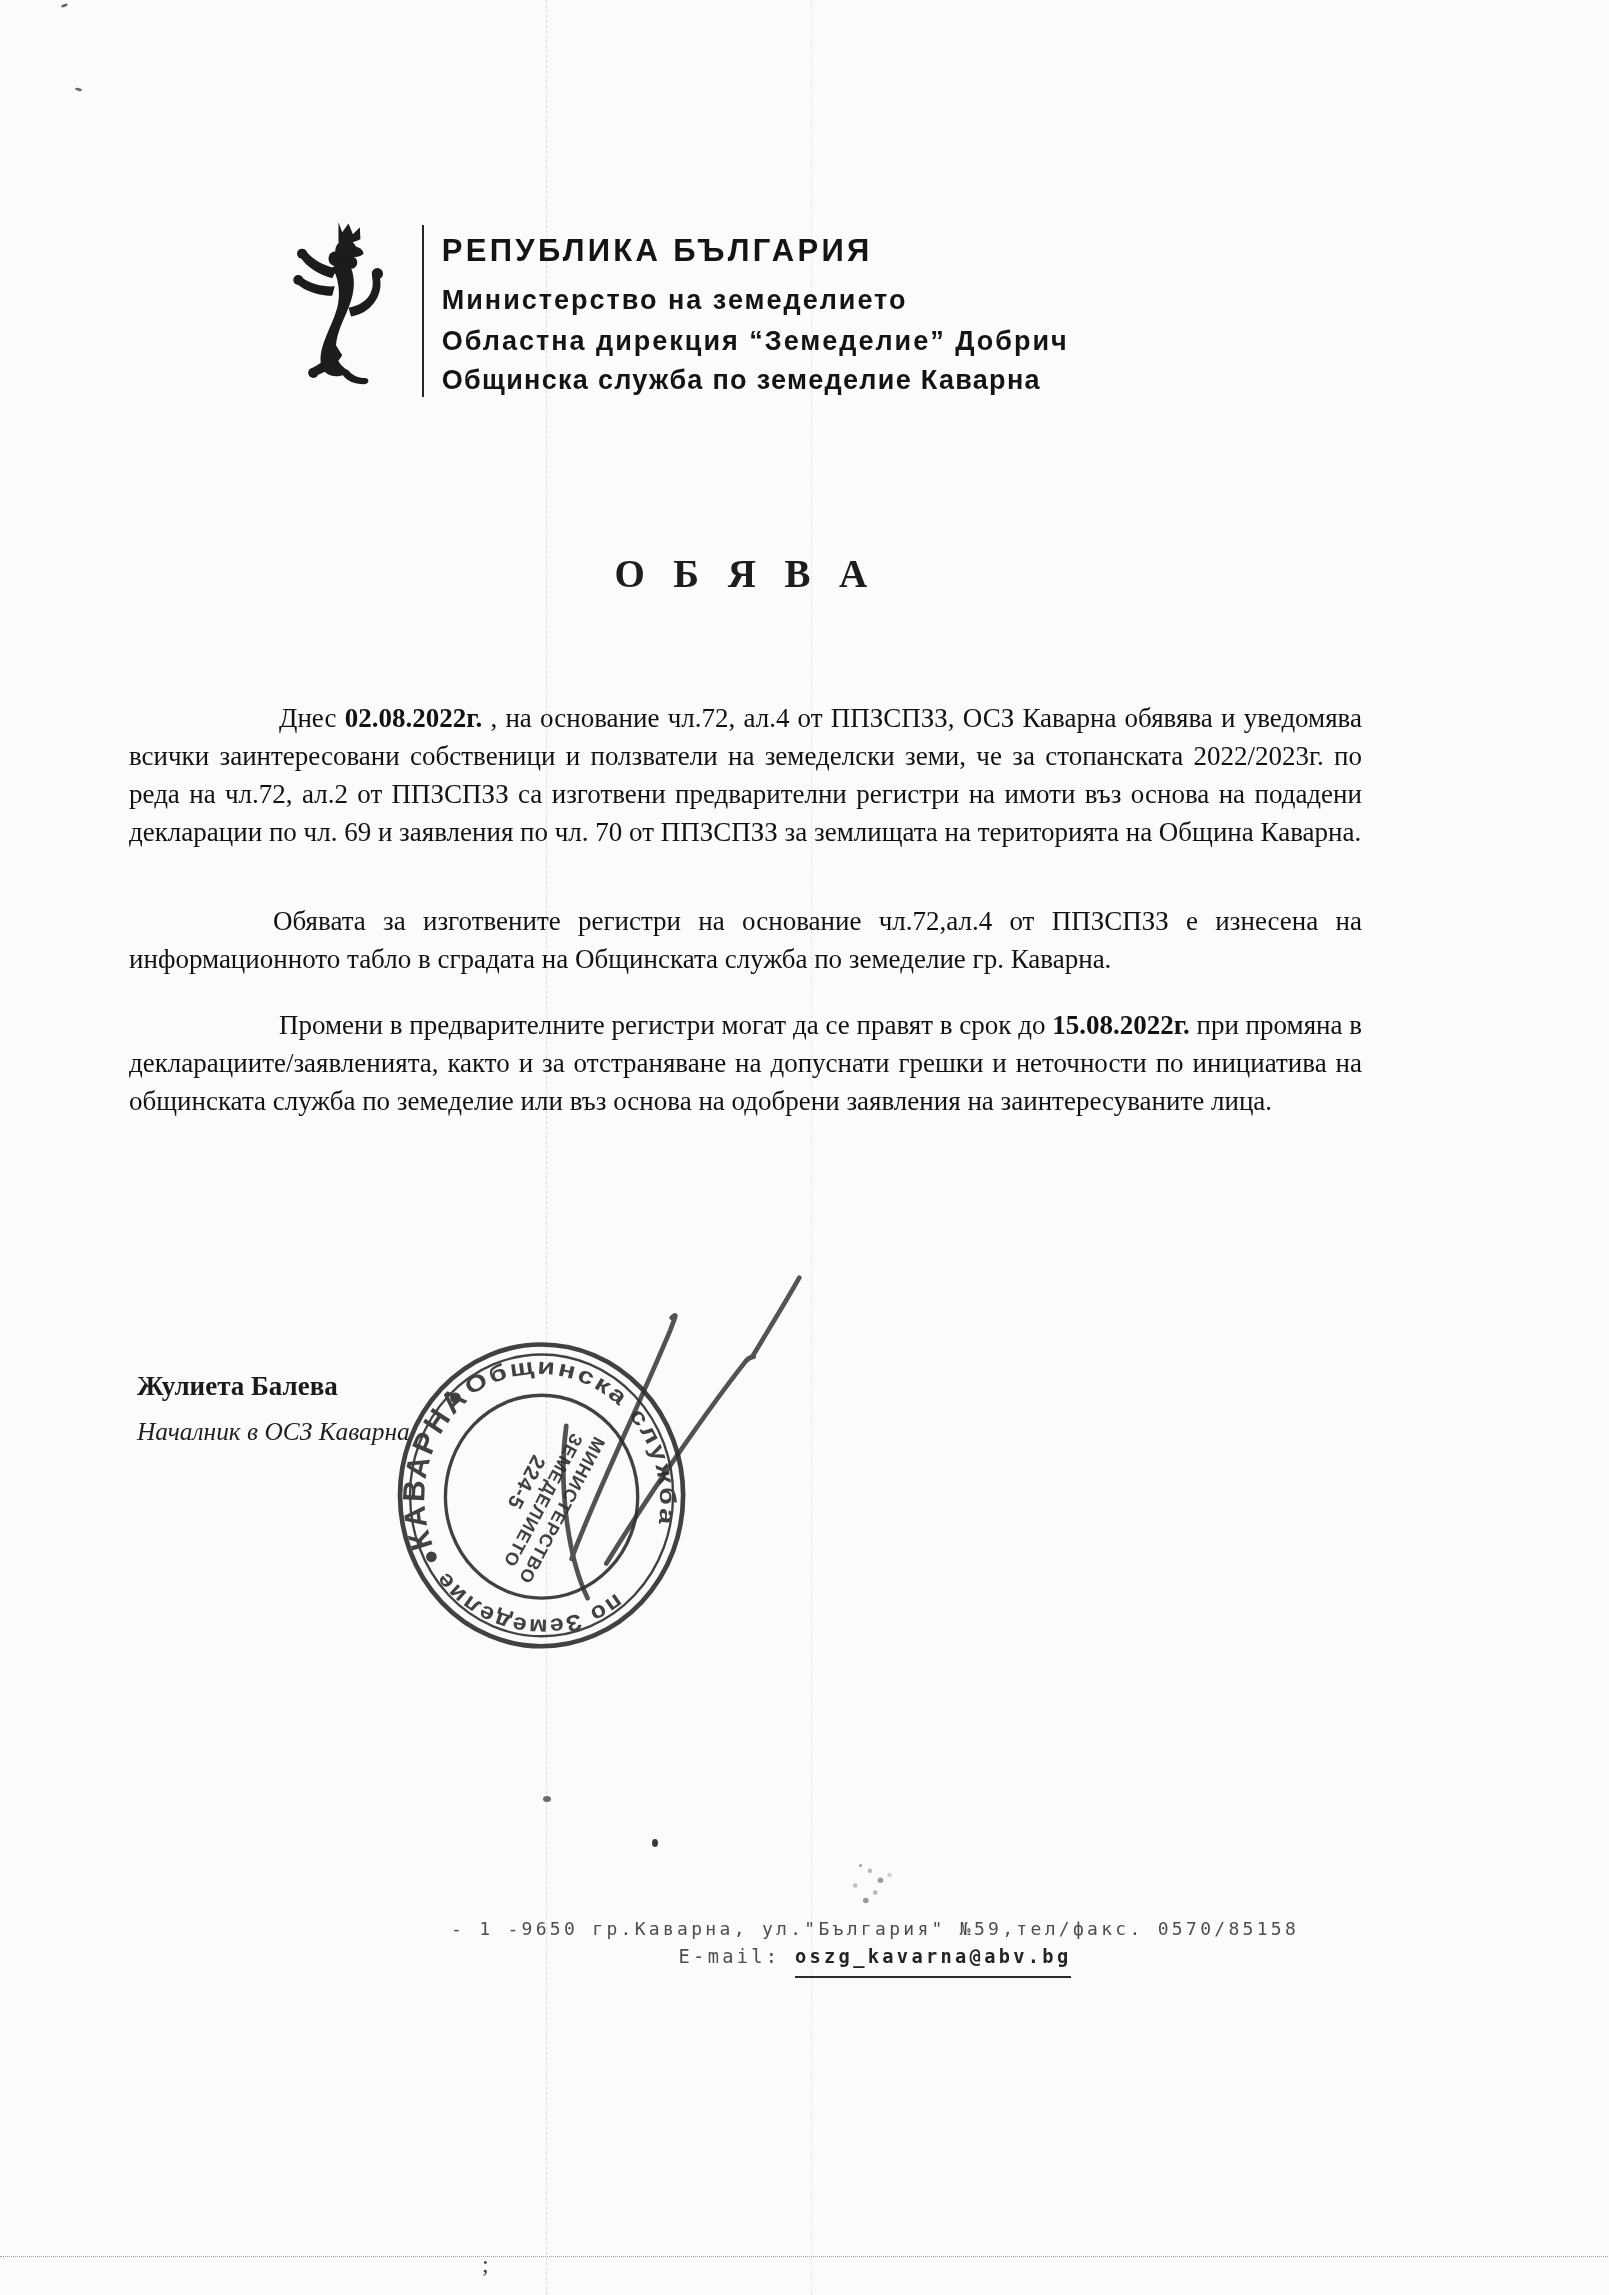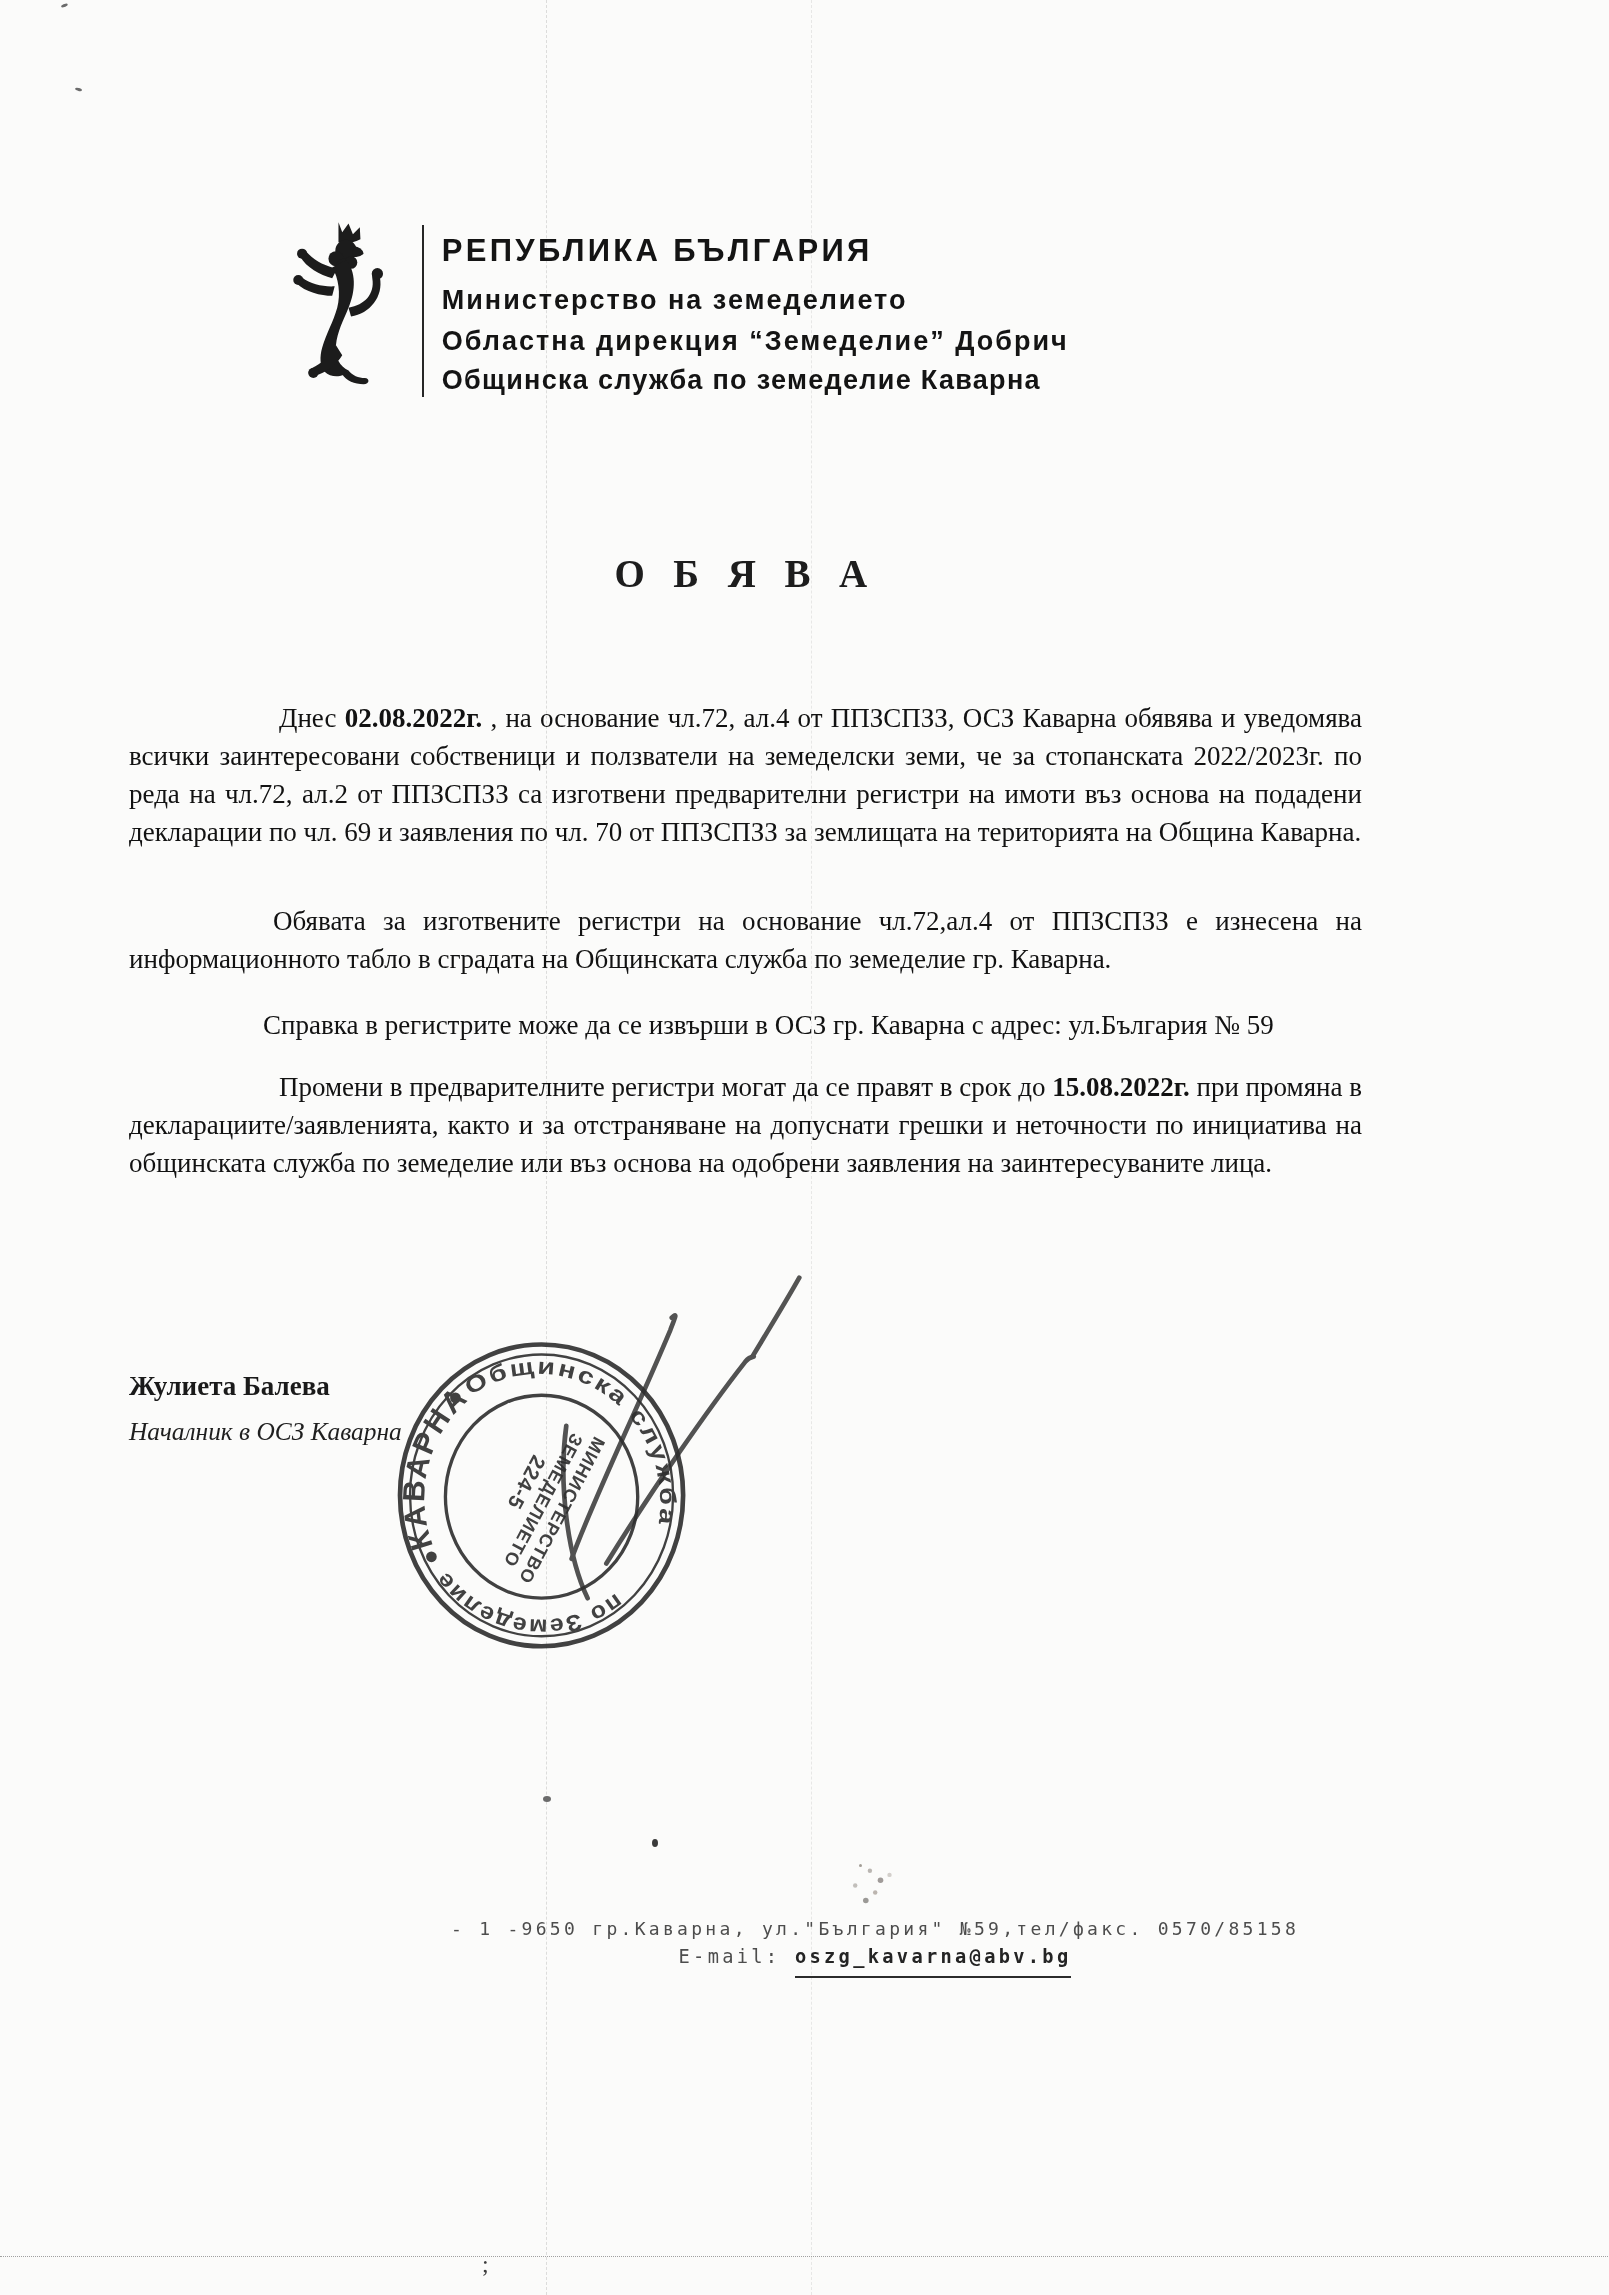--- a/index.html
+++ b/index.html
@@ -36,21 +36,21 @@
   .body-text{position:absolute;top:699px;left:129px;width:1233px;
              font-size:27px;line-height:38px;text-align:justify;color:#121212;}
   .body-text p{margin:0;}
   .body-text p.p1{text-indent:150px;margin-bottom:51px;}
   .body-text p.p2{text-indent:144px;margin-bottom:28px;}
   .body-text p.p3{text-indent:134px;margin-bottom:24px;text-align:left;}
   .body-text p.p4{text-indent:150px;}
   .body-text b{font-weight:bold;}
 
   
-  .signature{position:absolute;top:1371px;left:129px;}
+  .signature{position:absolute;top:1371px;left:137px;}
   .sig-name{font-weight:bold;font-size:27px;color:#1a1a1a;}
   .sig-role{font-style:italic;font-size:25.4px;margin-top:14.7px;color:#1f1f1f;}
 
   
   .stamp-svg{position:absolute;left:371px;top:1255px;width:468px;height:434px;}
 
   
   .footer{position:absolute;top:1918px;left:374px;width:1002px;text-align:center;
           font-family:"DejaVu Sans Mono",monospace;}
   .footer-line1{font-size:18px;letter-spacing:3.3px;color:#4d4d4d;white-space:nowrap;}
@@ -100,21 +100,20 @@
       <div class="h-line3">Областна дирекция “Земеделие” Добрич</div>
       <div class="h-line4">Общинска служба по земеделие Каварна</div>
     </div>
   </div>
 
   <div class="doc-title">О Б Я В А</div>
 
   <div class="body-text">
       <p class="p1"><span>Днес </span><b>02.08.2022г.</b><span> , на основание чл.72, ал.4 от ППЗСПЗЗ, ОСЗ Каварна обявява и уведомява всички заинтересовани собственици и ползватели на земеделски земи, че за стопанската 2022/2023г. по реда на чл.72, ал.2 от ППЗСПЗЗ са изготвени предварителни регистри на имоти въз основа на подадени декларации по чл. 69 и заявления по чл. 70 от ППЗСПЗЗ за землищата на територията на Община Каварна.</span></p>
       <p class="p2"><span>Обявата за изготвените регистри на основание чл.72,ал.4 от ППЗСПЗЗ е изнесена на информационното табло в сградата на Общинската служба по земеделие гр. Каварна.</span></p>
-      <p class="p3"><span>Справка в регистрите може да се извърши в ОСЗ  гр. Каварна с адрес: ул.България № 59</span></p>
       <p class="p4"><span>Промени в предварителните регистри могат да се правят в срок до </span><b>15.08.2022г.</b><span> при промяна в декларациите/заявленията, както и за отстраняване на допуснати грешки и неточности по инициатива на общинската служба по земеделие или въз основа на одобрени заявления на заинтересуваните лица.</span></p>
     </div>
 
   <div class="signature">
     <div class="sig-name">Жулиета Балева</div>
     <div class="sig-role">Началник в ОСЗ Каварна</div>
   </div>
 
   <svg class="stamp-svg" viewBox="0 0 700 650">
     <defs>

